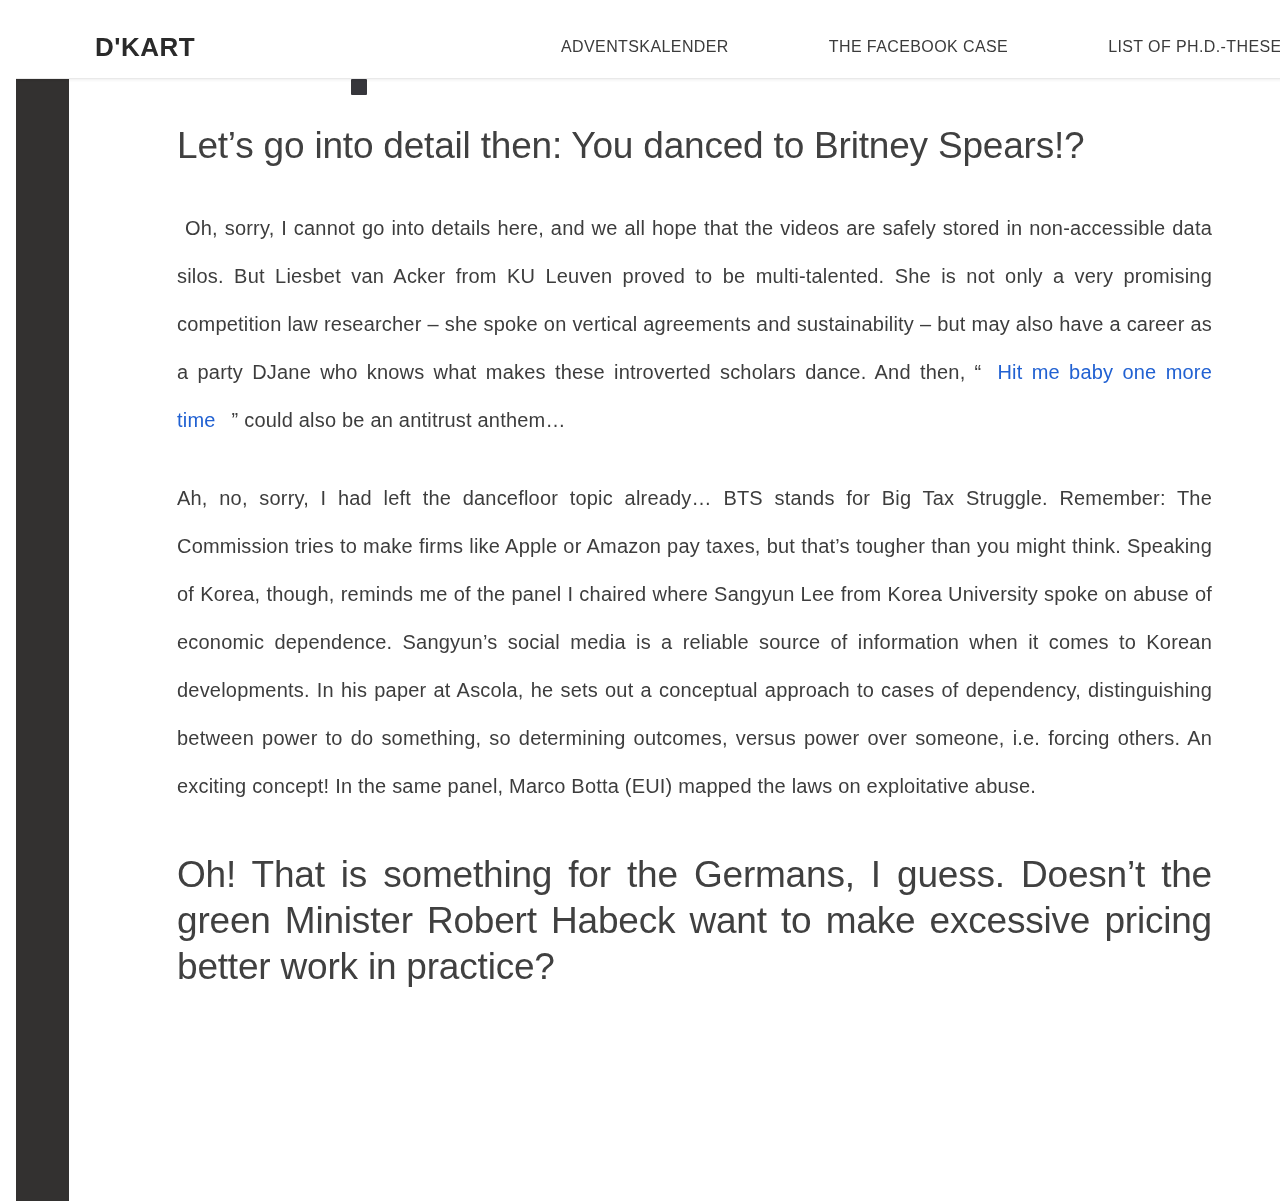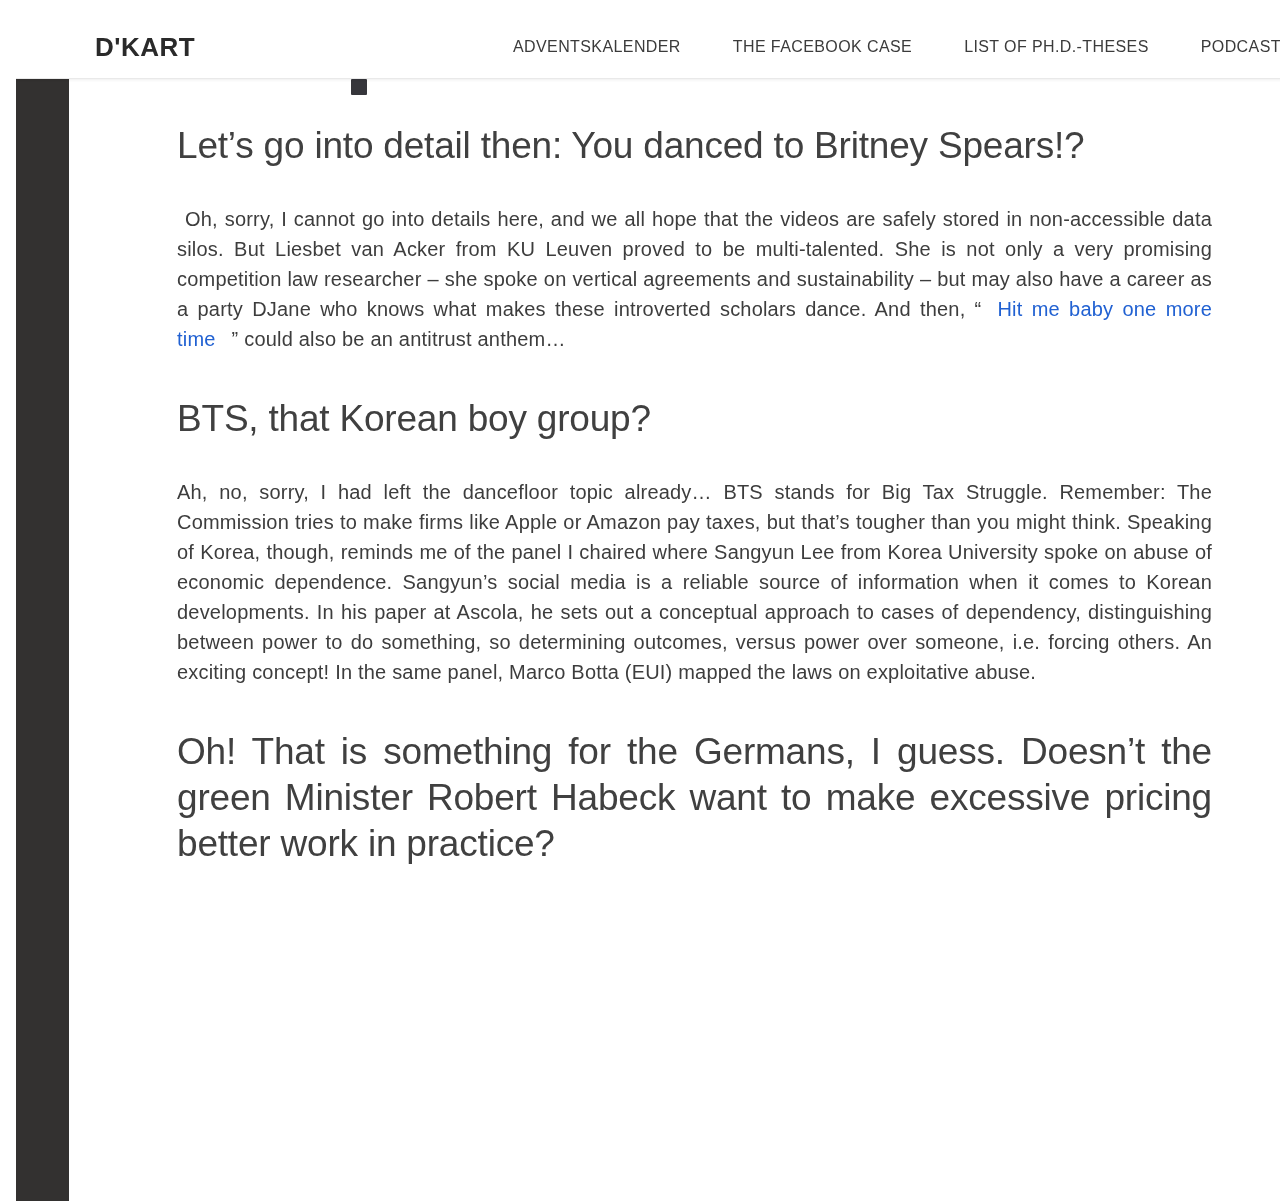--- a/index.html
+++ b/index.html
@@ -41,20 +41,21 @@
     display: flex;
     align-items: center;
     gap: 36px;
     white-space: nowrap;
   }
   .main-nav a {
     font-size: 16px;
     letter-spacing: 0.4px;
     color: #3b3b3b;
     text-decoration: none;
+    margin-left: 48px;
   }
 
   
   .content {
     position: absolute;
     left: 53px; top: 63px; bottom: 0;
     width: 1253px;
     background: #ffffff;
     border-right: 2px solid #242120;
     padding: 0 100px;
@@ -76,21 +77,21 @@
     font-weight: 400;
     color: #404040;
     letter-spacing: -0.2px;
     text-align: justify;
     margin: 26px 0 19px;
   }
   .article h2:first-of-type { margin-top: 36px; }
 
   .article p {
     font-size: 20px;
-    line-height: 30px;
+    line-height: 48px;
     letter-spacing: 0.2px;
     color: #3d3d3d;
     text-align: justify;
     margin: 0 0 14px;
   }
 
   .article a.inline-link {
     color: #2161d2;
     text-decoration: none;
   }
@@ -114,21 +115,20 @@
   <main class="content article">
 
     <div class="remnant"></div>
 
     <h2>Let’s go into detail then: You danced to Britney Spears!?</h2>
 
     <p><span>Oh, sorry, I cannot go into details here, and we all hope that the videos are safely stored in non-accessible data silos. But Liesbet van Acker from KU Leuven proved to be multi-talented. She is not only a very promising competition law researcher – she spoke on vertical agreements and sustainability – but may also have a career as a party DJane who knows what makes these introverted scholars dance. And then, “</span><a href="#" class="inline-link">Hit me baby one more time</a><span>” could also be an antitrust anthem…</span></p>
 
 
 
-    <h2>BTS, that Korean boy group?</h2>
 
     <p>Ah, no, sorry, I had left the dancefloor topic already… BTS stands for Big Tax Struggle. Remember: The Commission tries to make firms like Apple or Amazon pay taxes, but that’s tougher than you might think. Speaking of Korea, though, reminds me of the panel I chaired where Sangyun Lee from Korea University spoke on abuse of economic dependence. Sangyun’s social media is a reliable source of information when it comes to Korean developments. In his paper at Ascola, he sets out a conceptual approach to cases of dependency, distinguishing between power to do something, so determining outcomes, versus power over someone, i.e. forcing others. An exciting concept! In the same panel, Marco Botta (EUI) mapped the laws on exploitative abuse.</p>
 
     <h2>Oh! That is something for the Germans, I guess. Doesn’t the green Minister Robert Habeck want to make excessive pricing better work in practice?</h2>
 
   </main>
 
 </div>
 
 </body></html>

